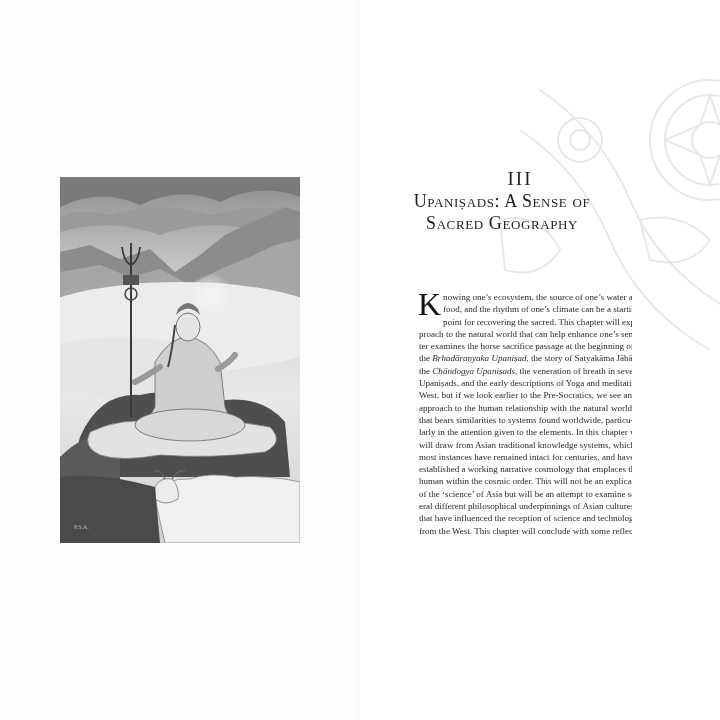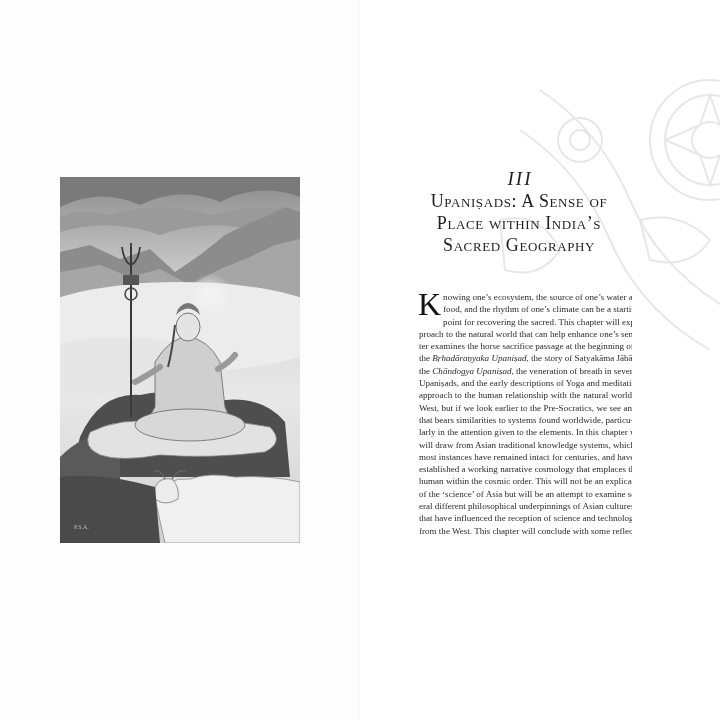--- a/index.html
+++ b/index.html
@@ -16,22 +16,22 @@
   
   .plate { position:absolute; left:60px; top:177px; width:240px; height:366px; overflow:hidden; background:#bdbdbd; }
   .plate svg { display:block; width:100%; height:100%; }
 
   
   .mandala { position:absolute; left:120px; top:70px; width:300px; height:300px; opacity:0.09; }
   .mandala svg { width:100%; height:100%; }
 
   
   .chapter-num { position:absolute; left:410px; top:168px; width:220px; text-align:center;
-    font-size:19px; letter-spacing:2px; color:#222;font-style:italic; }
-  .chapter-title { position:absolute; left:399px; top:190px; width:240px; text-align:center;
+    font-size:19px; letter-spacing:2px; color:#222; }
+  .chapter-title { position:absolute; left:382px; top:190px; width:240px; text-align:center;
     font-size:18px; line-height:22px; font-variant:small-caps; letter-spacing:0.6px; color:#1e1e1e; }
 
   
   .body-text { position:absolute; left:419px; top:291px; width:213px; font-size:9.05px; line-height:12.3px;
     text-align:justify; color:#2a2a2a; }
   .line { display:block; text-align:justify; text-align-last:justify; white-space:nowrap; height:12.3px; overflow:hidden; }
   .dropcap { float:left; font-size:32px; line-height:24px; margin:1px 2px 0 -1px; color:#111; }
   em { font-style:italic;margin-top:32px; }
 </style>
 </head>
@@ -115,39 +115,38 @@
           <path d="M160 150 Q200 140 230 170 Q210 200 170 190Z"></path>
           <path d="M20 150 Q60 140 80 180 Q60 210 25 200Z"></path>
         </g>
       </svg>
     </div>
   </div>
 
   <div class="chapter-num">III</div>
   <div class="chapter-title">
     <div>Upaniṣads: A Sense of</div>
-    <div>Place within India’s</div>
     <div>Sacred Geography</div>
   </div>
 
   <div class="body-text">
     <div>
       <span class="dropcap">K</span>
       <span class="line">nowing one’s ecosystem, the source of one’s water and</span>
       <span class="line">food, and the rhythm of one’s climate can be a starting</span>
       <span class="line">point for recovering the sacred. This chapter will explore</span>
       <span class="line">proach to the natural world that can help enhance one’s sense</span>
       <span class="line">ter examines the horse sacrifice passage at the beginning of</span>
       <span class="line"><span>the </span><em>Bṛhadāraṇyaka Upaniṣad</em><span>, the story of Satyakāma Jābāla in</span></span>
-      <span class="line"><span>the </span><em>Chāndogya Upaniṣad</em><span>, the veneration of breath in several</span></span>
+      <span class="line"><span>the </span><em>Chāndogya Upaniṣads</em><span>, the veneration of breath in several</span></span>
       <span class="line">Upaniṣads, and the early descriptions of Yoga and meditation.</span>
     </div>
     <div>
+      <span class="line">West, but if we look earlier to the Pre-Socratics, we see an</span>
       <span class="line">approach to the human relationship with the natural world</span>
-      <span class="line">West, but if we look earlier to the Pre-Socratics, we see an</span>
       <span class="line">that bears similarities to systems found worldwide, particu-</span>
       <span class="line">larly in the attention given to the elements. In this chapter we</span>
       <span class="line">will draw from Asian traditional knowledge systems, which in</span>
       <span class="line">most instances have remained intact for centuries, and have</span>
       <span class="line">established a working narrative cosmology that emplaces the</span>
       <span class="line">human within the cosmic order. This will not be an explication</span>
       <span class="line">of the ‘science’ of Asia but will be an attempt to examine sev-</span>
       <span class="line">eral different philosophical underpinnings of Asian cultures</span>
       <span class="line">that have influenced the reception of science and technology</span>
       <span class="line">from the West. This chapter will conclude with some reflec-</span>

